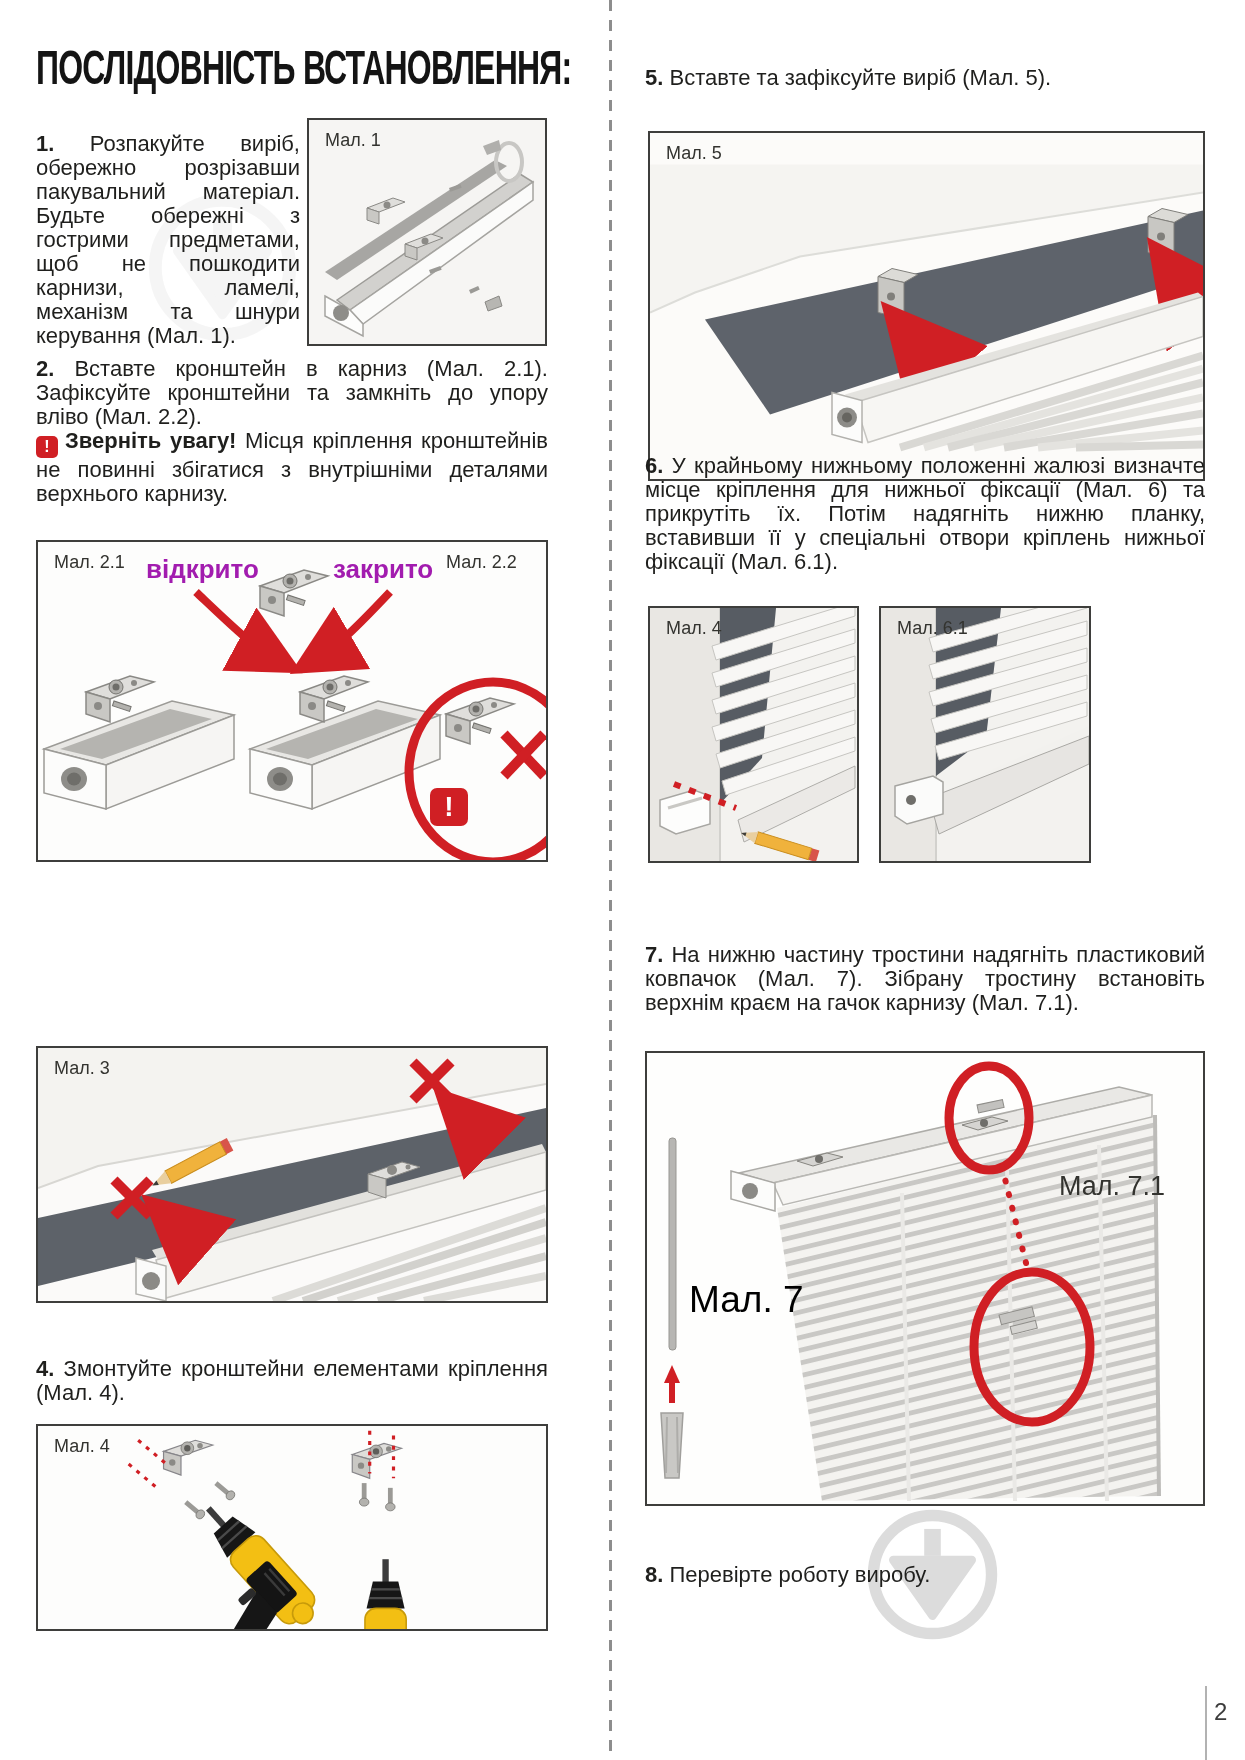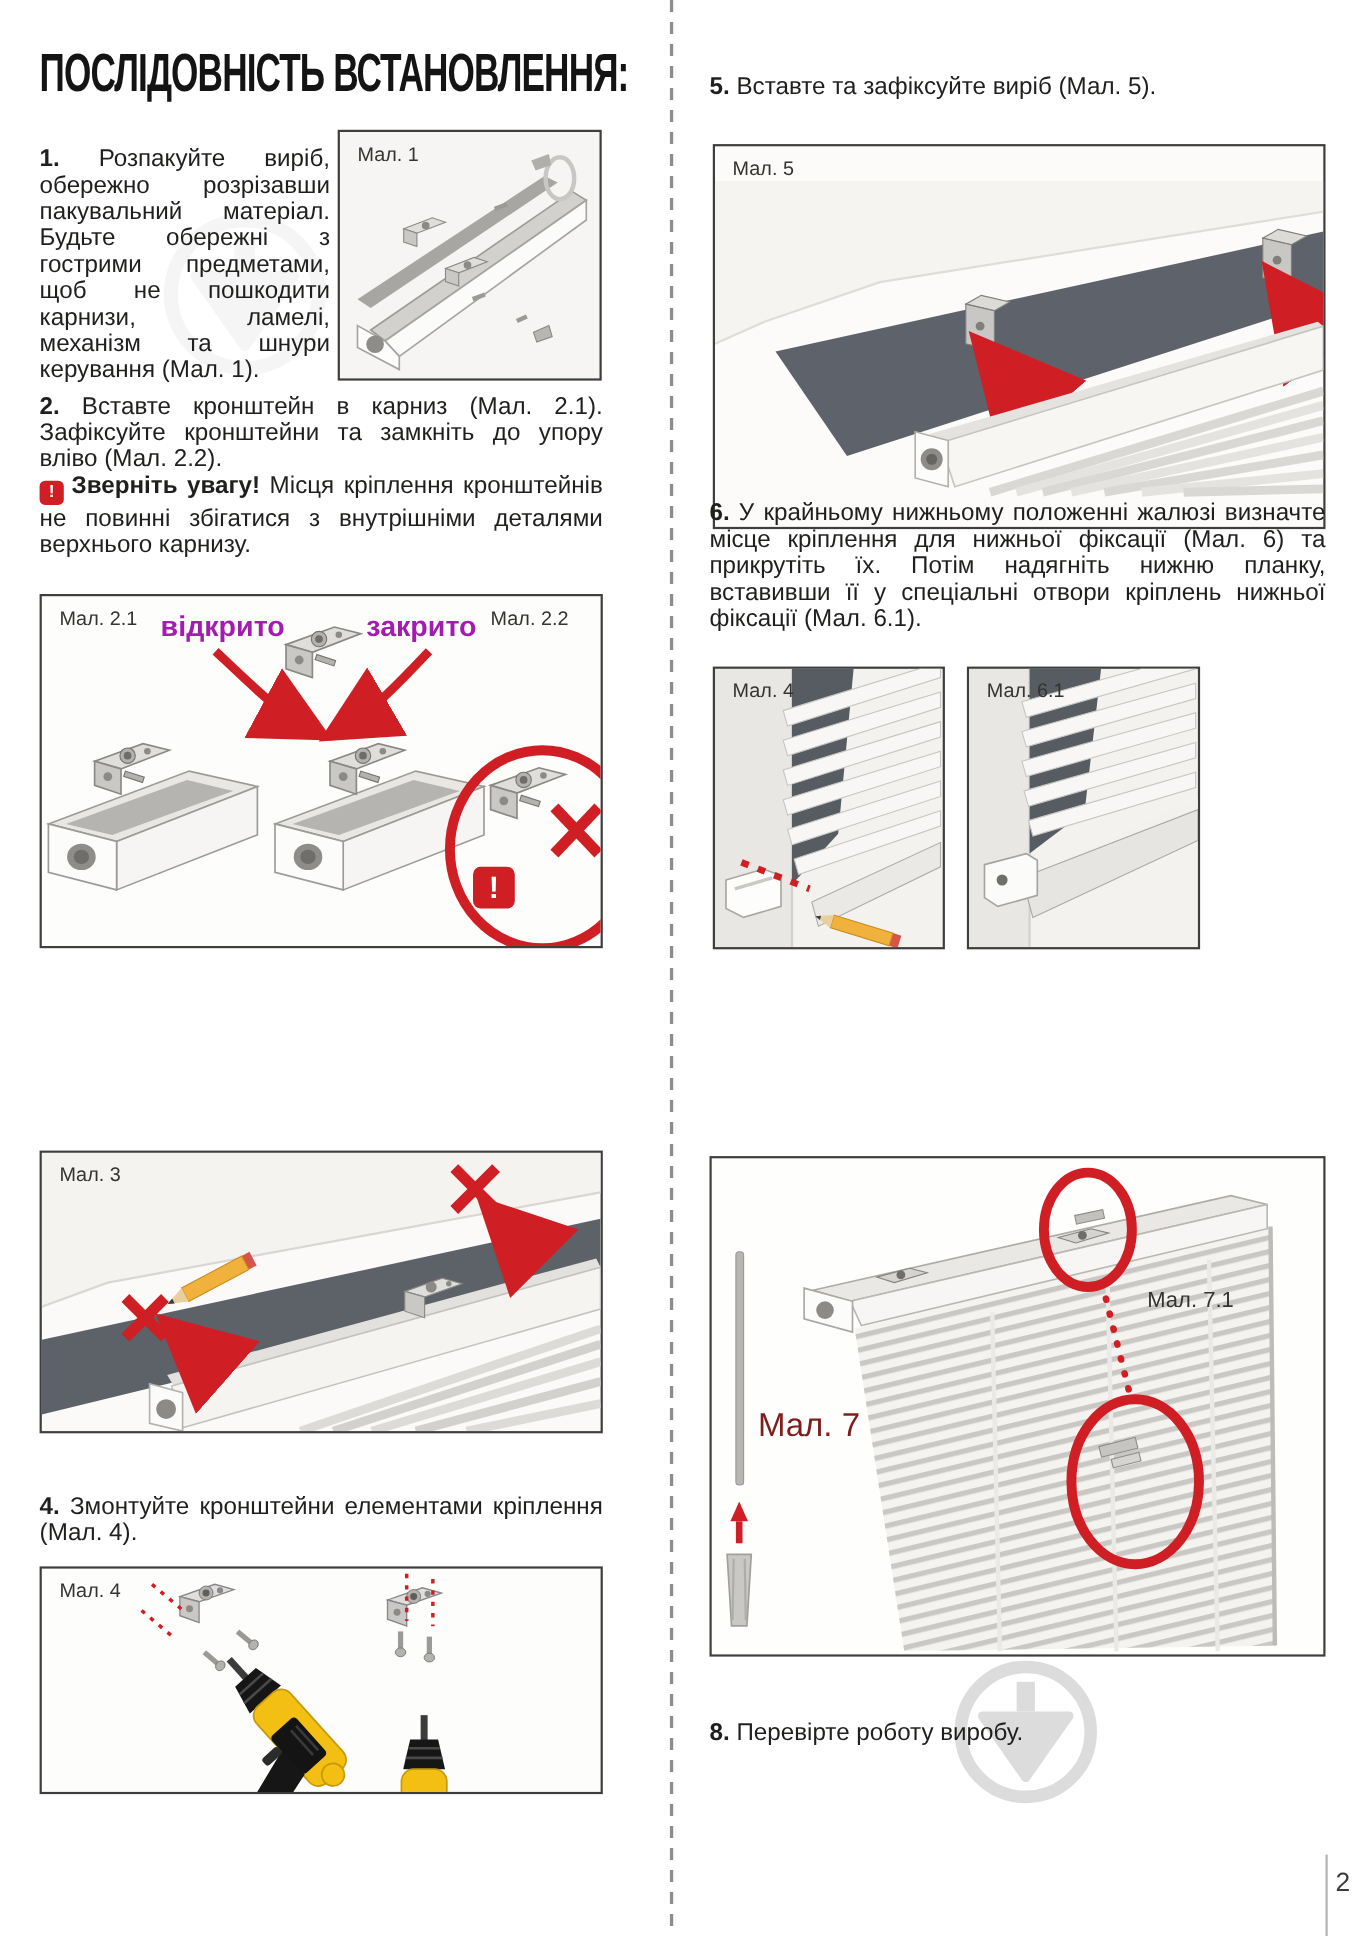--- a/index.html
+++ b/index.html
@@ -15,22 +15,22 @@
   .warn-badge{display:inline-flex;align-items:center;justify-content:center;width:22px;height:22px;
         border-radius:5px;background:#d01f24;color:#fff;font-weight:bold;font-size:16px;
         vertical-align:-4px;margin-right:7px;}
   .fig{position:absolute;border:2px solid #3e3e3c;background:#fff;box-sizing:border-box;z-index:2;}
   .fig svg{position:absolute;left:0;top:0;width:100%;height:100%;display:block;}
   .fig-label{position:absolute;left:16px;top:10px;font-size:18px;color:#33332f;z-index:3;white-space:nowrap;}
   .red-label{position:absolute;font-size:26px;font-weight:bold;color:#a21caf;z-index:3;white-space:nowrap;}
   .fig2-alert{position:absolute;left:392px;top:246px;width:38px;height:38px;border-radius:7px;
         background:#d01f24;color:#fff;font-size:28px;font-weight:bold;display:flex;
         align-items:center;justify-content:center;z-index:4;}
-  .fig7-callout{position:absolute;left:396px;top:118px;font-size:20px;color:#33332f;z-index:4;white-space:nowrap;}
-  .fig7-label{position:absolute;left:42px;top:226px;font-size:30px;color:#7f1d1d;z-index:4;white-space:nowrap;}
+  .fig7-callout{position:absolute;left:412px;top:118px;font-size:27px;color:#33332f;z-index:4;white-space:nowrap;}
+  .fig7-label{position:absolute;left:42px;top:226px;font-size:37px;color:#000000;z-index:4;white-space:nowrap;}
   .watermark{position:absolute;z-index:1;}
   .page-num{position:absolute;left:1214px;top:1698px;font-size:24px;color:#3c3c3c;z-index:2;}
   .page-num-line{position:absolute;left:1205px;top:1686px;width:2px;height:74px;background:#b2b2b2;z-index:2;}
 </style>
 </head>
 <body>
 
 <div class="page">
 
   <div class="divider"></div>
@@ -333,20 +333,24 @@
       <polygon points="48,190 208,118 208,128 50,198" fill="#f2f1ee"></polygon>
       <polygon points="48,190 208,128 208,156 58,226" fill="#e7e5e2" stroke="#a9a8a4"></polygon>
       <g>
         <polygon points="14,178 52,168 62,174 62,206 26,216 14,208" fill="#fbfbfa" stroke="#a5a4a0" stroke-width="1.5"></polygon>
         <circle cx="30" cy="192" r="5" fill="#6f6e6a"></circle>
       </g>
     </svg>
     <div class="fig-label">Мал. 6.1</div>
   </div>
 
+  <p class="step" style="left:645px;top:921px;width:560px;">
+    <span class="num">7.</span>
+    <span>На нижню частину тростини надягніть пластиковий ковпачок (Мал. 7). Зібрану тростину встановіть верхнім краєм на гачок карнизу (Мал. 7.1).</span>
+  </p>
 
   <div class="fig" style="left:645px;top:1051px;width:560px;height:455px;background:#fefefd;">
     <svg viewBox="0 0 556 451">
       <defs>
         <pattern id="sp7" patternUnits="userSpaceOnUse" width="10" height="12.4" patternTransform="rotate(-13.5)">
           <rect x="0" y="0" width="10" height="12.4" fill="#f4f3f0"></rect>
           <rect x="0" y="0" width="10" height="4.8" fill="#c9c8c5"></rect>
         </pattern>
       </defs>
       <polygon points="130,155 508,62 512,443 175,448" fill="url(#sp7)"></polygon>

